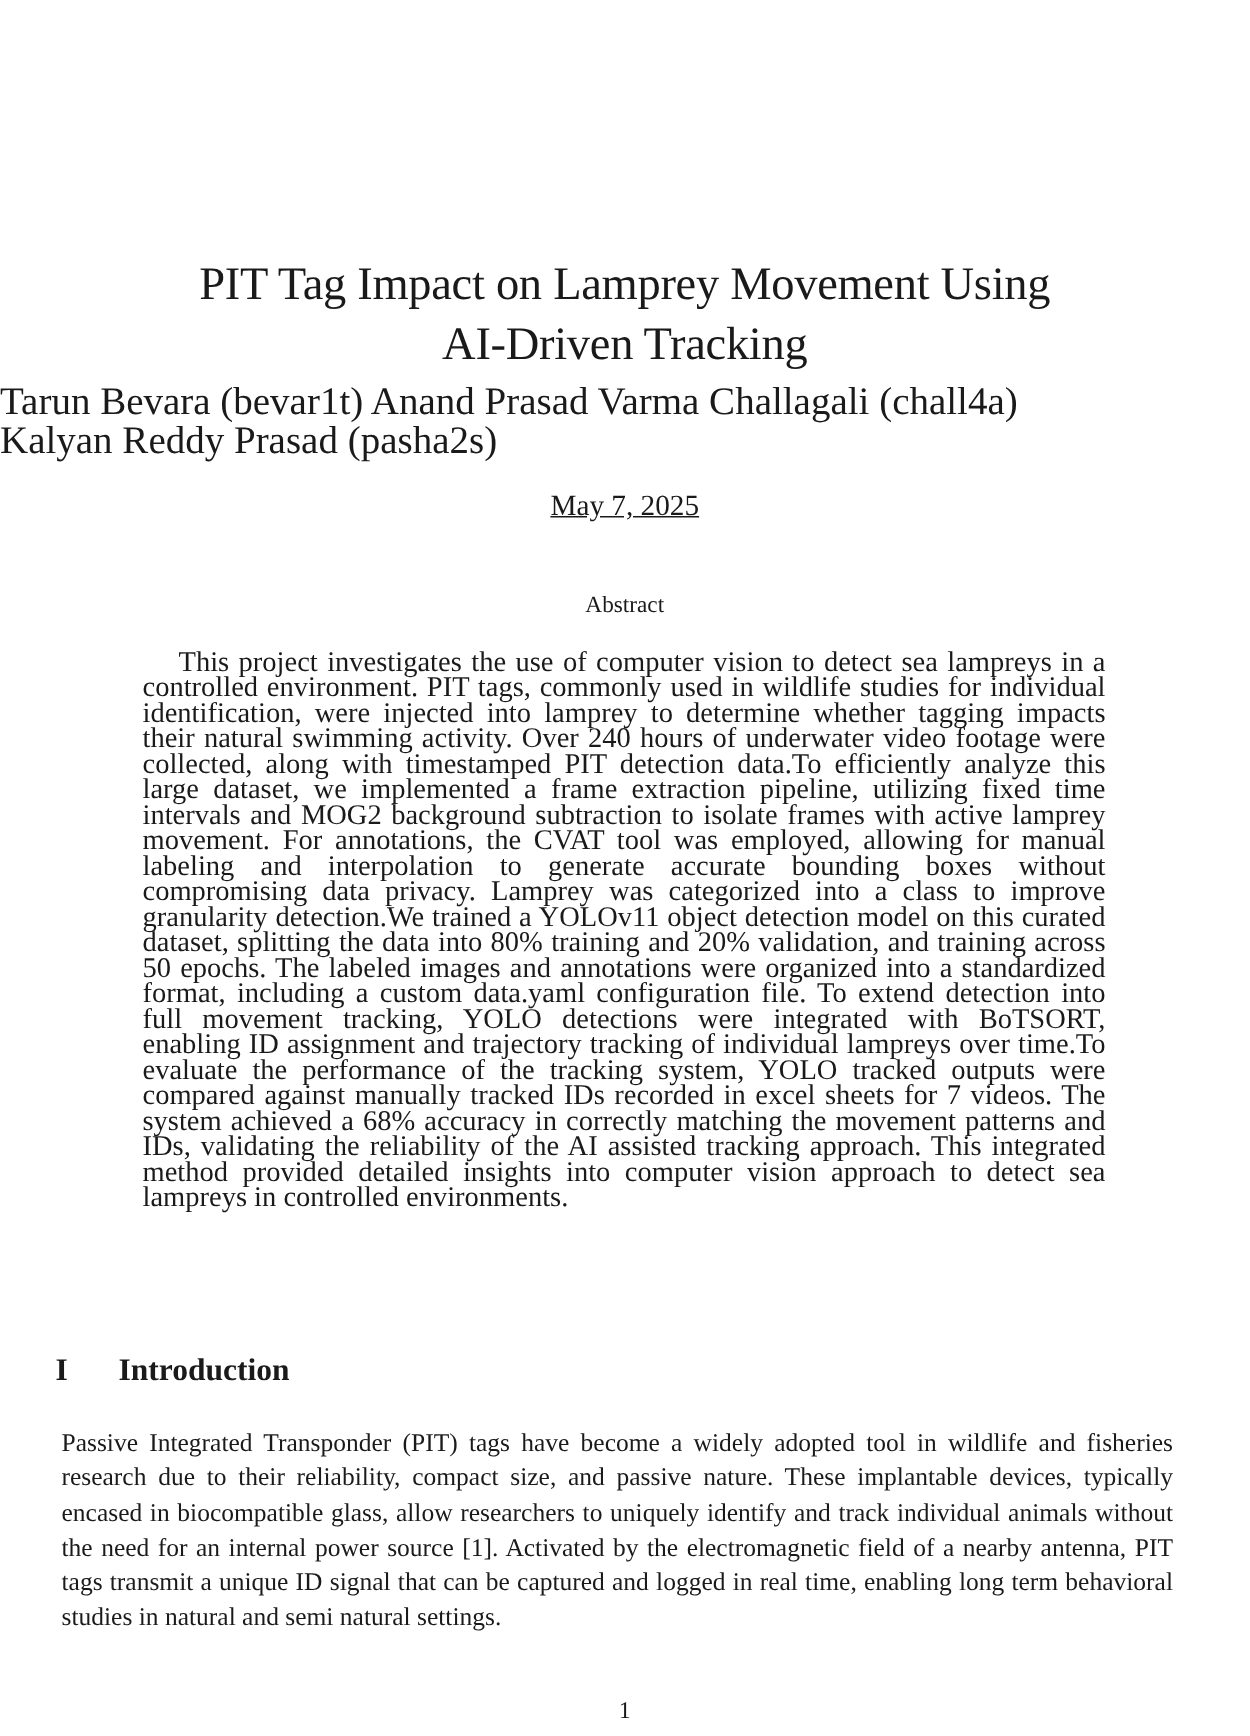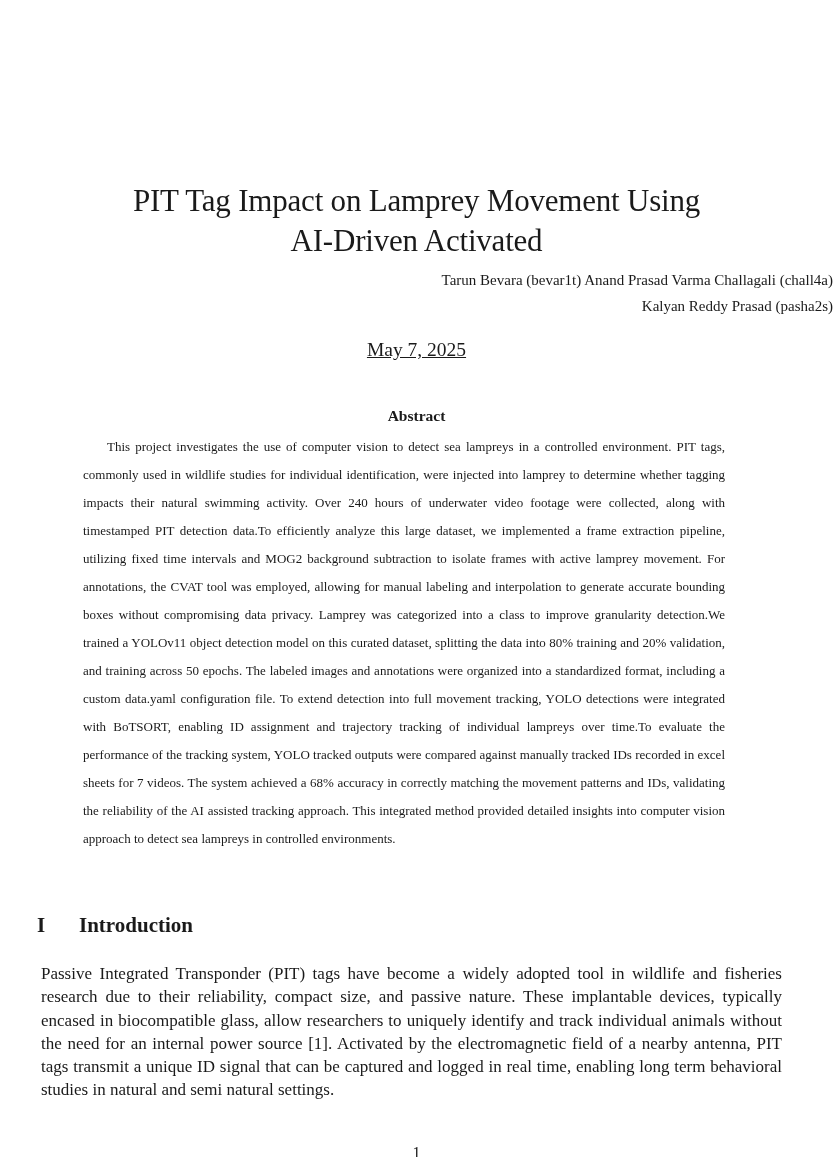--- a/index.html
+++ b/index.html
@@ -10,73 +10,73 @@
     body {
       width: 833px;
       height: 1157px;
       position: relative;
       overflow: hidden;
       font-family: "Liberation Serif", "DejaVu Serif", serif;
       color: #1a1a1a;
     }
     .page {
       position: absolute;
-      left: 0; top: 12px;
+      left: 0; top: 0;
       width: 833px;
       height: 872px;
     }
     .title {
       position: absolute;
       left: 0; right: 0;
       top: 148px;
       text-align: center;
       font-size: 31px;
       line-height: 40px;
       font-weight: normal;
       letter-spacing: -0.2px;
     }
     .title span { display: block; }
     .authors {
       position: absolute;
       left: 0; right: 0;
       top: 255px;
-      text-align: right;
-      font-size: 15px;
+      text-align: left;
+      font-size: 26px;
       line-height: 26px;
     }
     .authors span { display: block; }
     .date {
       position: absolute;
       left: 0; right: 0;
       top: 325px;
       text-align: center;
       font-size: 19.5px;
       line-height: 26px;
       text-decoration: underline;
     }
     .abstract-heading {
       position: absolute;
       left: 0; right: 0;
       top: 394px;
       text-align: center;
       font-size: 15.5px;
-      font-weight: bold;
+      font-weight: normal;
       line-height: 20px;
     }
     .abstract-body {
       position: absolute;
       left: 83px;
       width: 642px;
       top: 421px;
-      font-size: 13px;
-      line-height: 28px;
+      font-size: 19px;
+      line-height: 17px;
       text-align: justify;
       text-indent: 24px;
       hyphens: auto;
-      margin: 0;
+      margin: 12px;
     }
     .section-heading {
       position: absolute;
       left: 37px;
       top: 897px;
       font-size: 21px;
       font-weight: bold;
       line-height: 32px;
       margin: 0;
     }
@@ -103,21 +103,21 @@
       line-height: 20px;
     }
   </style>
 </head>
 <body>
 
 <div class="page">
 
   <h1 class="title">
     <span>PIT Tag Impact on Lamprey Movement Using</span>
-    <span>AI-Driven Activated</span>
+    <span>AI-Driven Tracking</span>
   </h1>
 
   <div class="authors">
     <span>Tarun Bevara (bevar1t) Anand Prasad Varma Challagali (chall4a)</span>
     <span>Kalyan Reddy Prasad (pasha2s)</span>
   </div>
 
   <div class="date">May 7, 2025</div>
 
   <div class="abstract-heading">Abstract</div>

